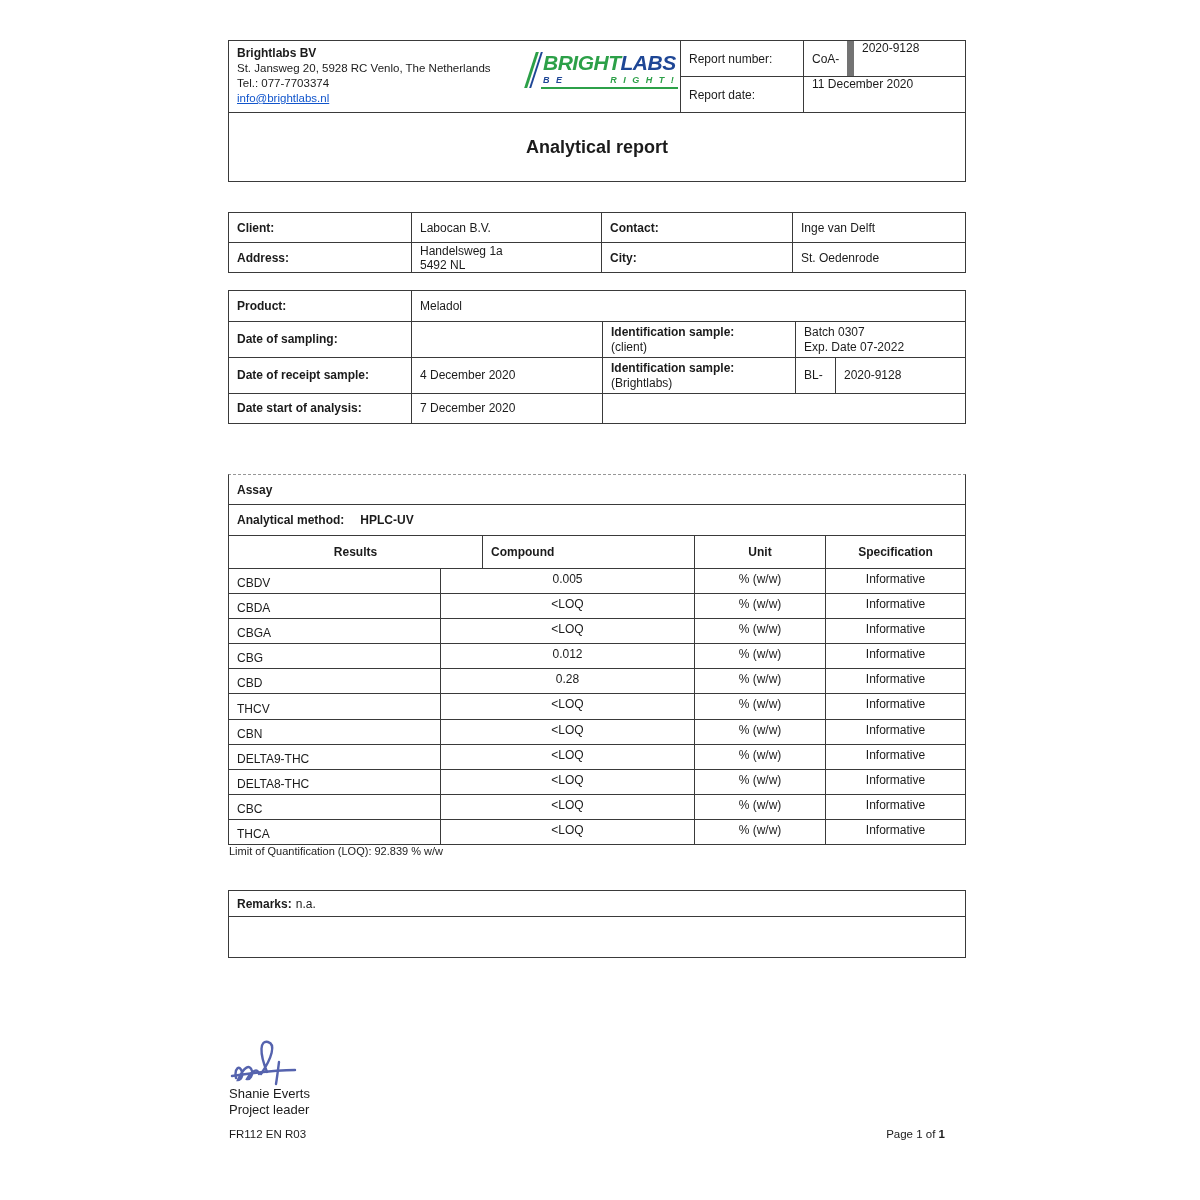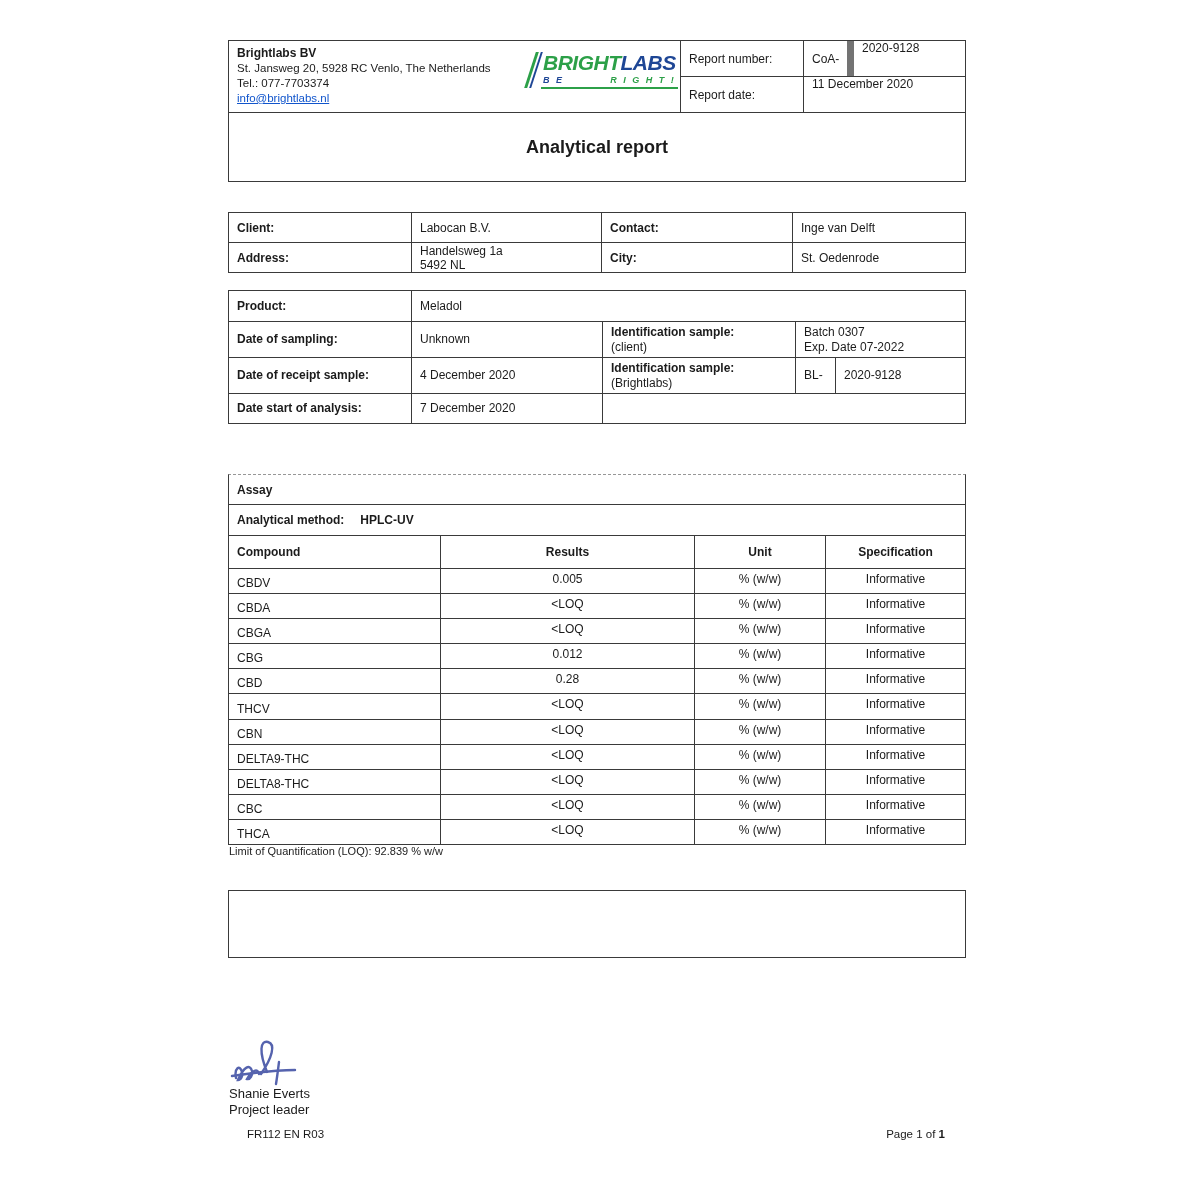--- a/index.html
+++ b/index.html
@@ -79,21 +79,21 @@
 
   
   #remarks-table { left:228px; top:890px; width:738px; height:68px; font-size:12px; }
   .rm-row1 { height:26px; border-bottom:1px solid #3a3a3a; display:flex; align-items:center; padding-left:8px; }
   .rm-row1 .rm-val { margin-left:4px; }
   .rm-row2 { height:40px; }
 
   
   #signature-svg { left:229px; top:1036px; }
   #sig-block { left:229px; top:1086px; font-size:13px; line-height:16px; }
-  #footer-left { left:229px; top:1128px; font-size:11.5px;margin-left:18px; }
+  #footer-left { left:229px; top:1128px; font-size:11.5px; }
   #footer-right { left:228px; top:1128px; width:717px; text-align:right; font-size:11.5px; }
 </style>
 </head>
 <body>
 
 <div class="abs boxed" id="header-table">
   <div class="company">
     <div class="co-name">Brightlabs BV</div>
     <div>St. Jansweg 20,  5928 RC Venlo, The Netherlands</div>
     <div>Tel.: 077-7703374</div>
@@ -158,21 +158,20 @@
   <div class="pline" style="left:0; top:102px; width:736px; height:1px;"></div>
   <div class="pline" style="left:182px; top:0; width:1px; height:132px;"></div>
   <div class="pline" style="left:373px; top:30px; width:1px; height:102px;"></div>
   <div class="pline" style="left:566px; top:30px; width:1px; height:72px;"></div>
   <div class="pline" style="left:606px; top:66px; width:1px; height:36px;"></div>
 
   <div class="pcell bold" style="left:0; top:0; width:182px; height:30px;">Product:</div>
   <div class="pcell" style="left:183px; top:0; width:553px; height:30px;">Meladol</div>
 
   <div class="pcell bold" style="left:0; top:31px; width:182px; height:35px;">Date of sampling:</div>
-  <div class="pcell" style="left:183px; top:31px; width:190px; height:35px;">Unknown</div>
   <div class="pcell" style="left:374px; top:31px; width:192px; height:35px;">
     <div class="bold">Identification sample:</div>
     <div>(client)</div>
   </div>
   <div class="pcell" style="left:567px; top:31px; width:169px; height:35px;">
     <div>Batch 0307</div>
     <div>Exp. Date 07-2022</div>
   </div>
 
   <div class="pcell bold" style="left:0; top:67px; width:182px; height:35px;">Date of receipt sample:</div>
@@ -188,22 +187,22 @@
   <div class="pcell" style="left:183px; top:103px; width:190px; height:29px;">7 December 2020</div>
 </div>
 
 <div class="abs" id="assay-table">
   <div class="assay-title-row">Assay</div>
   <div class="method-row">
     <span>Analytical method:</span>
     <span class="mv">HPLC-UV</span>
   </div>
   <div class="assay-head">
+    <div class="ah-cell c2">Results</div>
     <div class="ah-cell c1">Compound</div>
-    <div class="ah-cell c2">Results</div>
     <div class="ah-cell c3">Unit</div>
     <div class="ah-cell c4">Specification</div>
   </div>
 
 <div class="assay-row" style="">
     <div class="ar-cell c1">CBDV</div>
     <div class="ar-cell c2">0.005</div>
     <div class="ar-cell c3">% (w/w)</div>
     <div class="ar-cell c4">Informative</div>
   </div>
@@ -265,20 +264,24 @@
     <div class="ar-cell c1">THCA</div>
     <div class="ar-cell c2">&lt;LOQ</div>
     <div class="ar-cell c3">% (w/w)</div>
     <div class="ar-cell c4">Informative</div>
   </div>
   </div>
 
 <div class="abs" id="loq-note">Limit of Quantification (LOQ): 92.839 % w/w</div>
 
 <div class="abs boxed" id="remarks-table">
+  <div class="rm-row1">
+    <span class="bold">Remarks:</span>
+    <span class="rm-val">n.a.</span>
+  </div>
   <div class="rm-row2"></div>
 </div>
 
 <svg class="abs" id="signature-svg" width="72" height="50" viewBox="0 0 72 50" fill="none">
   <g stroke="#5563ae" stroke-width="2.4" stroke-linecap="round" fill="none">
     <path d="M38 36 C30 16 31 4 39 6 C47 8 43 22 32 38"></path>
     <path d="M7 42 C5 32 11 28 13 36 C14 40 12 44 9 44 C15 30 21 28 23 35 C24 39 21 44 18 43 C23 34 29 32 30 38"></path>
     <path d="M3 40 C23 37 47 34 66 34"></path>
     <path d="M50 26 C49 34 48 42 47 48"></path>
   </g>

